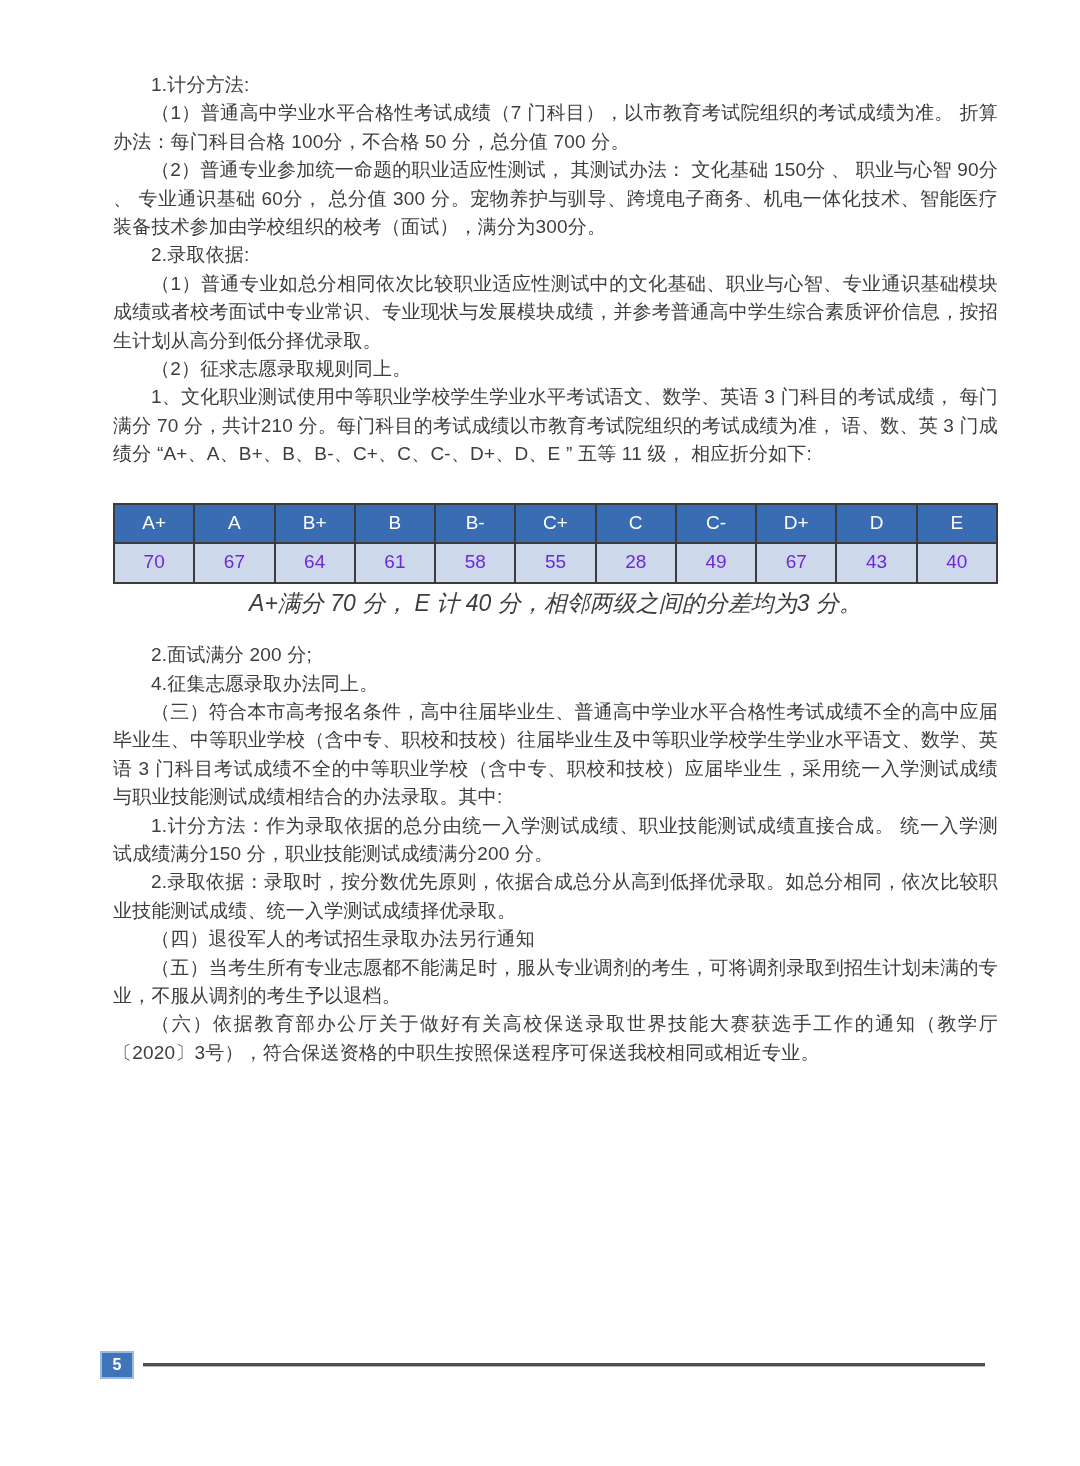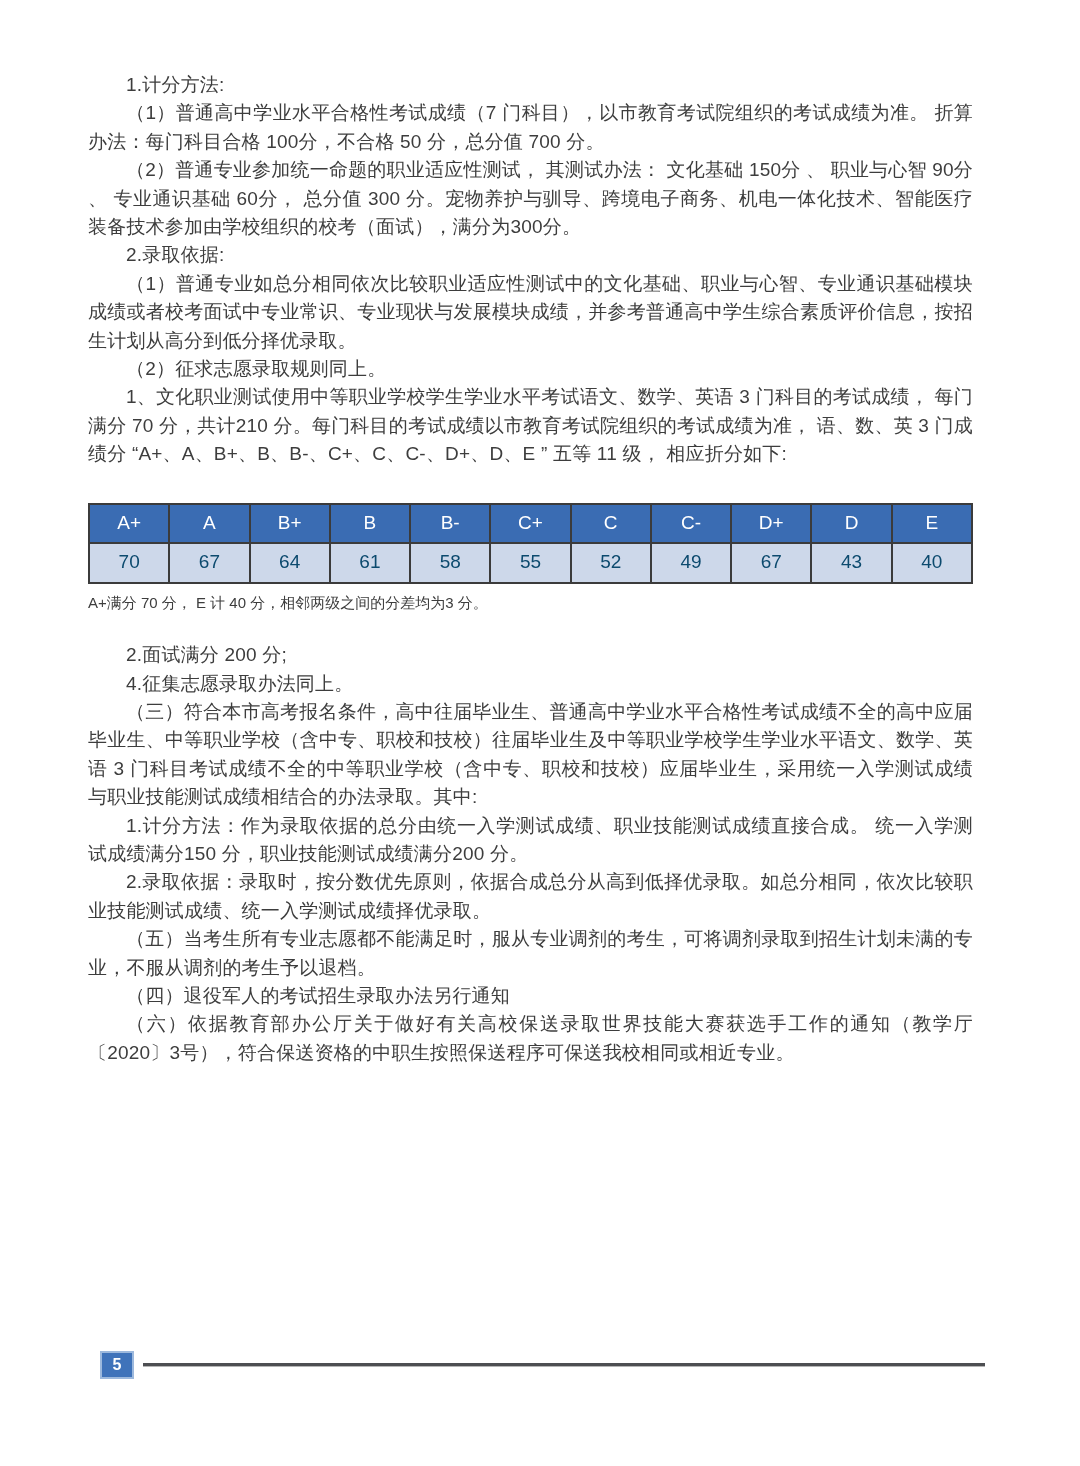--- a/index.html
+++ b/index.html
@@ -2,45 +2,45 @@
 <html><head>
 <meta charset="utf-8">
 <style>
   html, body { margin: 0; padding: 0; background: #ffffff; }
   body {
     width: 1080px; height: 1466px; position: relative;
     font-family: "Liberation Sans", "DejaVu Sans", sans-serif;
     color: #3d3d3d;
   }
   .content {
-    position: absolute; top: 71px; left: 88px; width: 885px;
+    position: absolute; top: 71px; left: 113px; width: 885px;
     font-size: 19px; line-height: 28.4px;
   }
   p.para {
     margin: 0; text-indent: 2em; text-align: justify;
     letter-spacing: 0.2px;
   }
   table.grade-table {
     width: 100%; border-collapse: collapse; table-layout: fixed;
     margin-top: 34px;
   }
   table.grade-table th {
     background: #3a6cb3; color: #ffffff; font-weight: normal;
     height: 35px; font-size: 19px; text-align: center;
     border: 2px solid #3b3b3b;
   }
   table.grade-table td {
-    background: #cdd8ea; color: #0c4a6e;
+    background: #cdd8ea; color: #6d28d9;
     height: 36px; font-size: 19px; text-align: center;
     border: 2px solid #3b3b3b;
     margin-left: 8px;
   }
   p.caption {
-    margin: 5px 0 24px 0; text-indent: 0;
-    font-size: 15px; line-height: 28.4px;
+    margin: 5px 0 24px 0; text-align: center; text-indent: 0;
+    font-size: 23px; line-height: 28.4px; font-style: italic;
   }
   .footer {
     position: absolute; top: 1351px; left: 100px; width: 885px;
     display: flex; align-items: center;
   }
   .page-badge {
     display: inline-flex; align-items: center; justify-content: center;
     width: 30px; height: 24px; background: #3f73ba;
     border: 2px solid #9db9dd; color: #ffffff;
     font-size: 16px; font-weight: bold;
@@ -79,36 +79,36 @@
       </tr>
     </thead>
     <tbody>
       <tr>
         <td>70</td>
         <td>67</td>
         <td>64</td>
         <td>61</td>
         <td>58</td>
         <td>55</td>
-        <td>52</td>
+        <td>28</td>
         <td>49</td>
         <td>67</td>
         <td>43</td>
         <td>40</td>
       </tr>
     </tbody>
   </table>
   <p class="caption">A+满分 70 分， E 计 40 分，相邻两级之间的分差均为3 分。</p>
 
   <p class="para">2.面试满分 200 分;</p>
   <p class="para">4.征集志愿录取办法同上。</p>
   <p class="para">（三）符合本市高考报名条件，高中往届毕业生、普通高中学业水平合格性考试成绩不全的高中应届毕业生、中等职业学校（含中专、职校和技校）往届毕业生及中等职业学校学生学业水平语文、数学、英语 3 门科目考试成绩不全的中等职业学校（含中专、职校和技校）应届毕业生，采用统一入学测试成绩与职业技能测试成绩相结合的办法录取。其中:</p>
   <p class="para">1.计分方法：作为录取依据的总分由统一入学测试成绩、职业技能测试成绩直接合成。 统一入学测试成绩满分150 分，职业技能测试成绩满分200 分。</p>
   <p class="para">2.录取依据：录取时，按分数优先原则，依据合成总分从高到低择优录取。如总分相同，依次比较职业技能测试成绩、统一入学测试成绩择优录取。</p>
+  <p class="para">（四）退役军人的考试招生录取办法另行通知</p>
   <p class="para">（五）当考生所有专业志愿都不能满足时，服从专业调剂的考生，可将调剂录取到招生计划未满的专业，不服从调剂的考生予以退档。</p>
-  <p class="para">（四）退役军人的考试招生录取办法另行通知</p>
   <p class="para">（六）依据教育部办公厅关于做好有关高校保送录取世界技能大赛获选手工作的通知（教学厅〔2020〕3号），符合保送资格的中职生按照保送程序可保送我校相同或相近专业。</p>
 </div>
 
 <div class="footer">
   <span class="page-badge">5</span>
   <span class="footer-line"></span>
 </div>
 
 </body></html>

